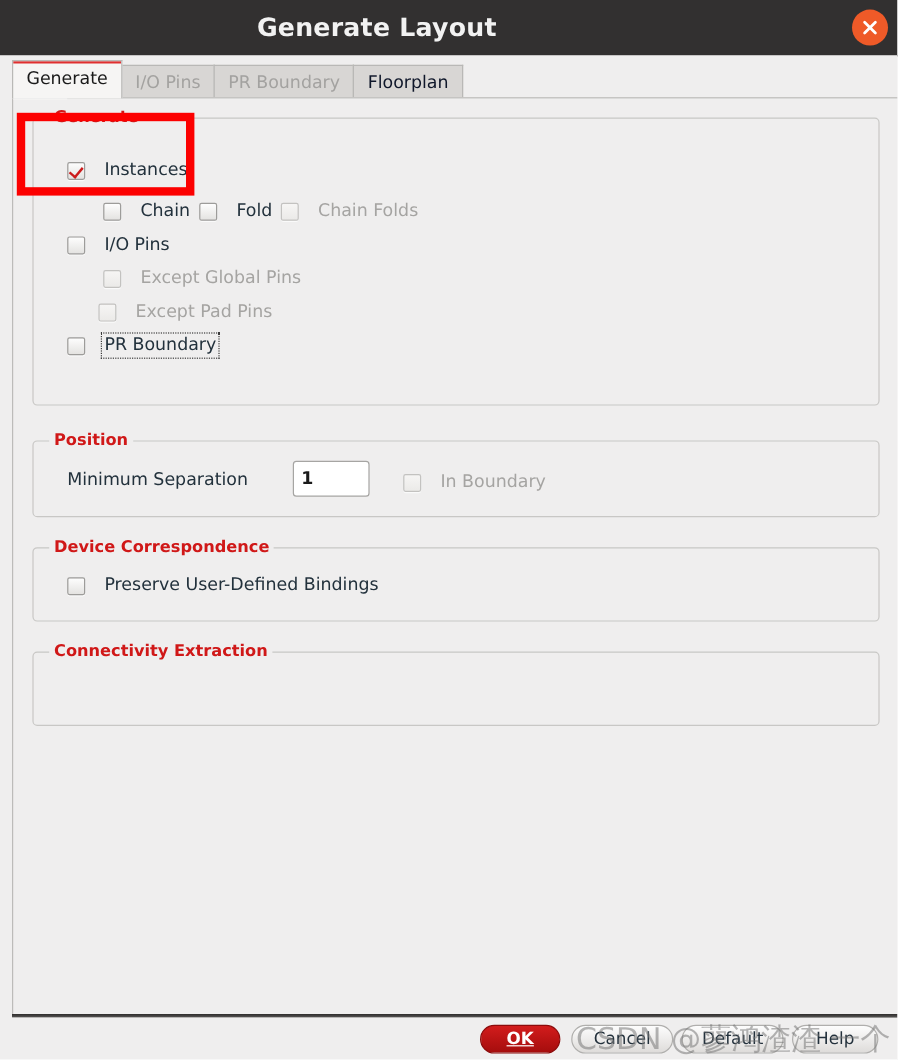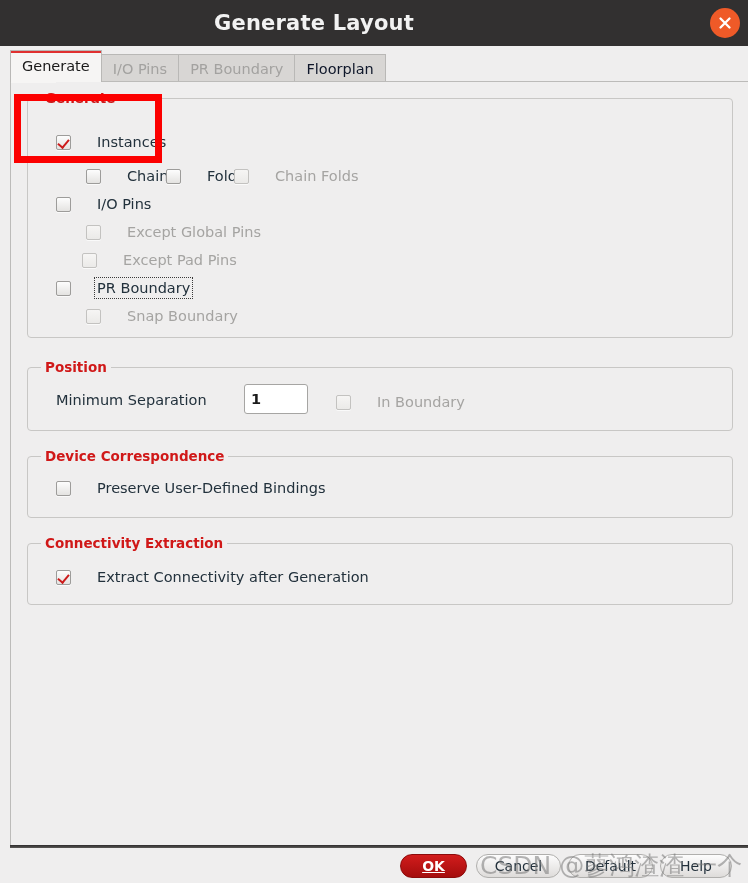--- a/index.html
+++ b/index.html
@@ -154,21 +154,21 @@
   .cbox.checked::after {
     content: "";
     position: absolute;
     left: 3px; top: 1px;
     width: 5px; height: 9px;
     border: solid #cc1b1b;
     border-width: 0 2.6px 2.6px 0;
     transform: rotate(40deg);
   }
   .clabel {
-    margin-left: 26px;
+    margin-left: 16px;
     font-size: 14.5px;
     color: #22313c;
     cursor: default;
   }
   .clabel.disabled { color: #a5a4a2; }
   .clabel.focused {
     outline: 1px dotted #3a3a3a;
     outline-offset: 2px;
   }
 
@@ -310,24 +310,20 @@
       <div class="checkrow" style="left:54px; top:151px;">
         <span class="cbox disabled"></span>
         <span class="clabel disabled">Except Pad Pins</span>
       </div>
 
       <div class="checkrow" style="left:28px; top:179px;">
         <span class="cbox"></span>
         <span class="clabel focused">PR Boundary</span>
       </div>
 
-      <div class="checkrow" style="left:58px; top:207px;">
-        <span class="cbox disabled"></span>
-        <span class="clabel disabled">Snap Boundary</span>
-      </div>
     </div>
 
     <div class="groupbox" style="left:16px; top:285px; width:706px; height:64px;">
       <div class="group-title">Position</div>
 
       <div class="field-label" style="left:28px; top:24px;">Minimum Separation</div>
 
       <input class="textinput" type="text" style="left: 216px; top: 16px;" value="1">
 
       <div class="checkrow" style="left:308px; top:24px;">
@@ -341,24 +337,20 @@
 
       <div class="checkrow" style="left:28px; top:21px;">
         <span class="cbox"></span>
         <span class="clabel">Preserve User-Defined Bindings</span>
       </div>
     </div>
 
     <div class="groupbox" style="left:16px; top:461px; width:706px; height:62px;">
       <div class="group-title">Connectivity Extraction</div>
 
-      <div class="checkrow" style="left:28px; top:23px;">
-        <span class="cbox checked"></span>
-        <span class="clabel">Extract Connectivity after Generation</span>
-      </div>
     </div>
   </div>
 
   <div class="bottom-sep"></div>
   <div class="bottombar">
     <button class="btn primary" style="left:400px; width:67px;"><span class="u">OK</span></button>
 
     <button class="btn" style="left:476px; width:85px;"><span>Cancel</span></button>
 
     <button class="btn" style="left:568px; width:85px;text-align:center;"><span>Default</span></button>

